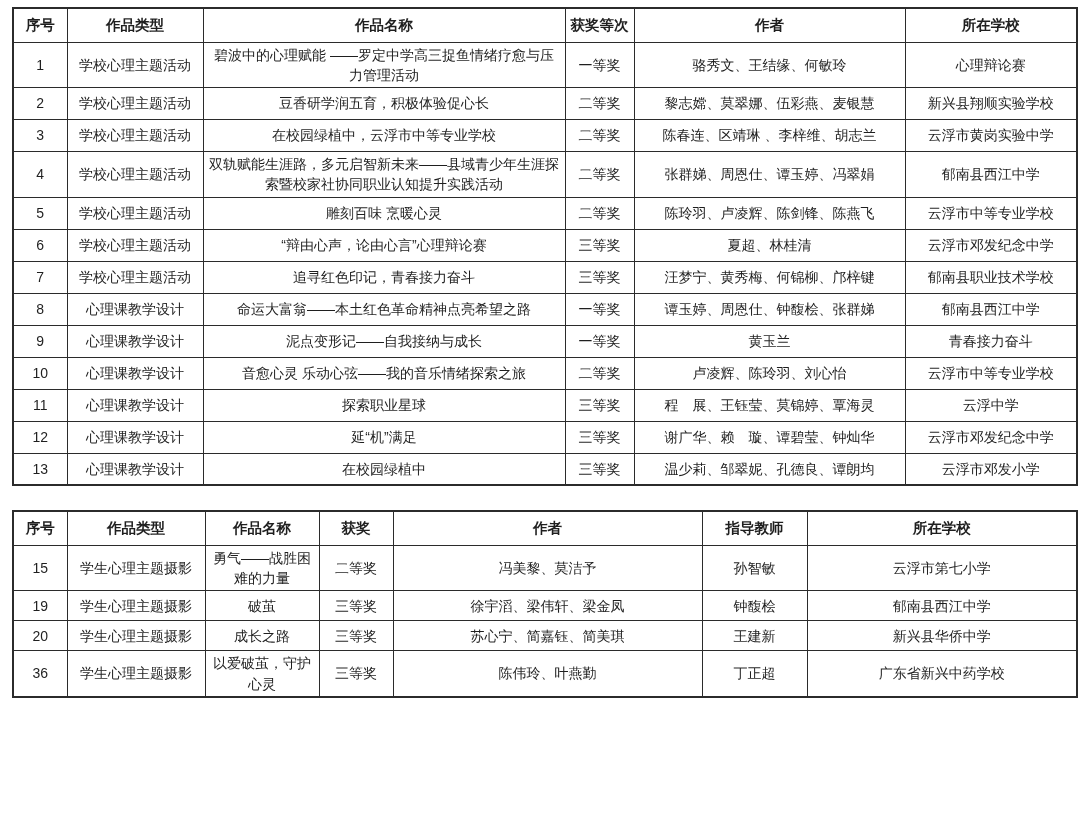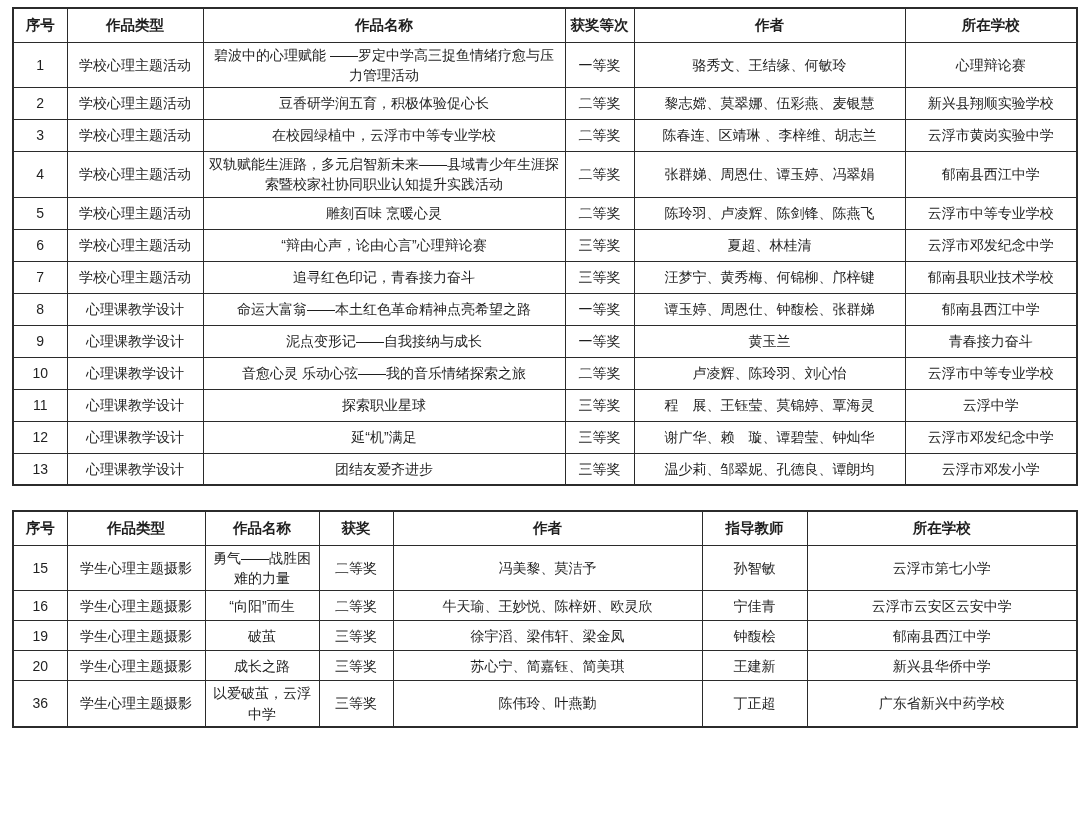--- a/index.html
+++ b/index.html
@@ -177,21 +177,21 @@
           <td>12</td>
           <td>心理课教学设计</td>
           <td>延“机”满足</td>
           <td>三等奖</td>
           <td>谢广华、赖　璇、谭碧莹、钟灿华</td>
           <td>云浮市邓发纪念中学</td>
         </tr>
         <tr>
           <td>13</td>
           <td>心理课教学设计</td>
-          <td>团结友爱齐进步</td>
+          <td>在校园绿植中</td>
           <td>三等奖</td>
           <td>温少莉、邹翠妮、孔德良、谭朗均</td>
           <td>云浮市邓发小学</td>
         </tr>
       </tbody>
   </table>
 
   <div class="table-gap"></div>
 
   <table class="award-table" id="table2">
@@ -219,50 +219,41 @@
         <tr>
           <td>15</td>
           <td>学生心理主题摄影</td>
           <td>勇气——战胜困难的力量</td>
           <td>二等奖</td>
           <td>冯美黎、莫洁予</td>
           <td>孙智敏</td>
           <td>云浮市第七小学</td>
         </tr>
         <tr>
-          <td>16</td>
-          <td>学生心理主题摄影</td>
-          <td>“向阳”而生</td>
-          <td>二等奖</td>
-          <td>牛天瑜、王妙悦、陈梓妍、欧灵欣</td>
-          <td>宁佳青</td>
-          <td>云浮市云安区云安中学</td>
-        </tr>
-        <tr>
           <td>19</td>
           <td>学生心理主题摄影</td>
           <td>破茧</td>
           <td>三等奖</td>
           <td>徐宇滔、梁伟轩、梁金凤</td>
           <td>钟馥桧</td>
           <td>郁南县西江中学</td>
         </tr>
         <tr>
           <td>20</td>
           <td>学生心理主题摄影</td>
           <td>成长之路</td>
           <td>三等奖</td>
           <td>苏心宁、简嘉钰、简美琪</td>
           <td>王建新</td>
           <td>新兴县华侨中学</td>
         </tr>
         <tr>
           <td>36</td>
           <td>学生心理主题摄影</td>
-          <td>以爱破茧，云浮中学</td>
+          <td>以爱破茧，守护心灵</td>
           <td>三等奖</td>
           <td>陈伟玲、叶燕勤</td>
           <td>丁正超</td>
           <td>广东省新兴中药学校</td>
         </tr>
       </tbody>
   </table>
 
 </div>
 

